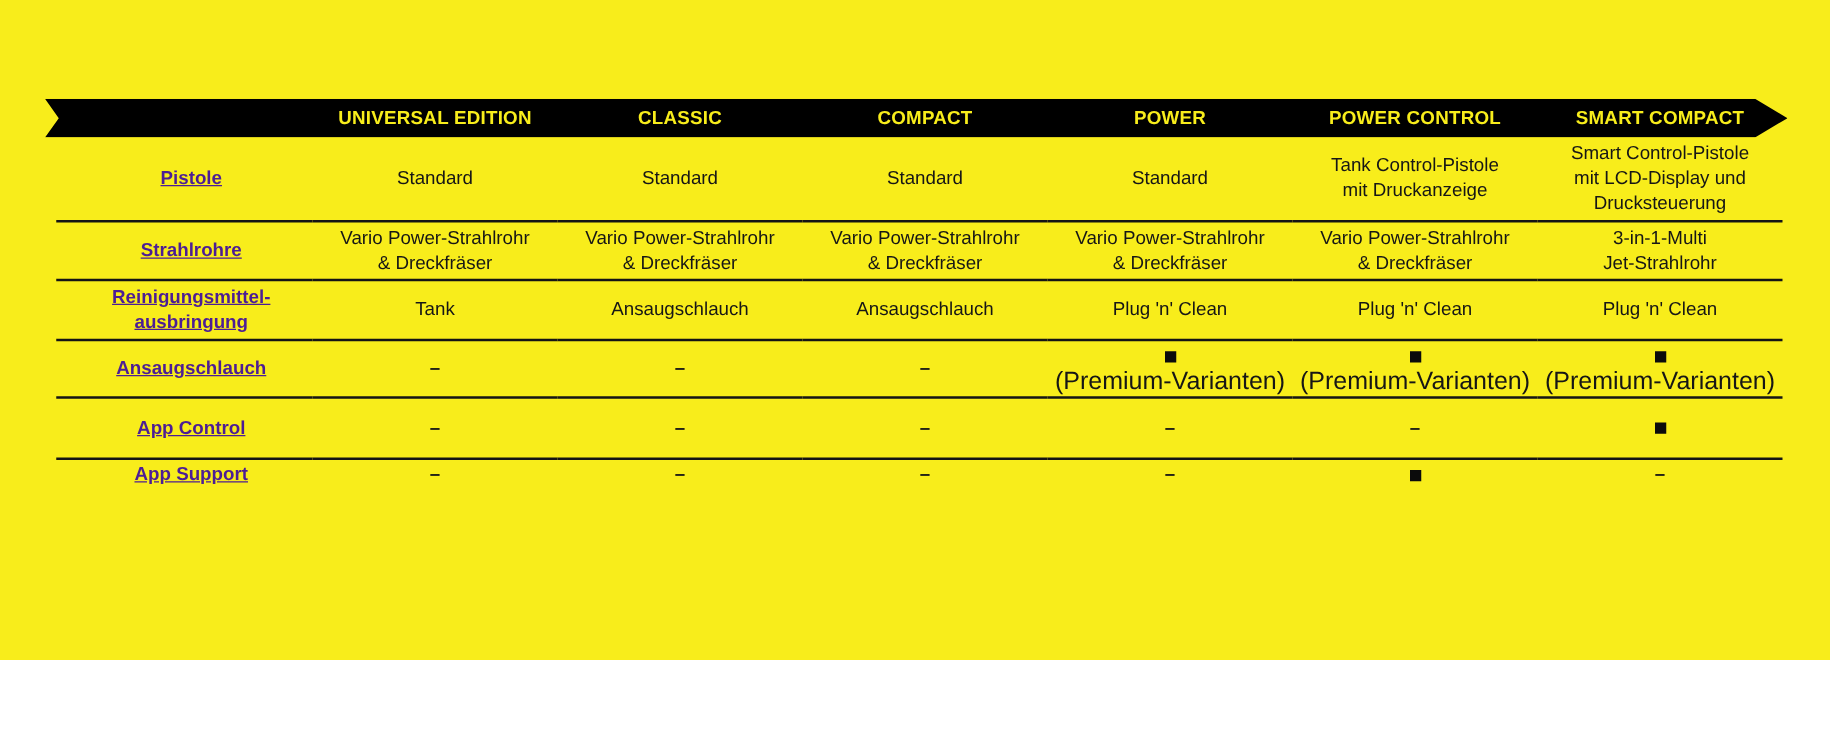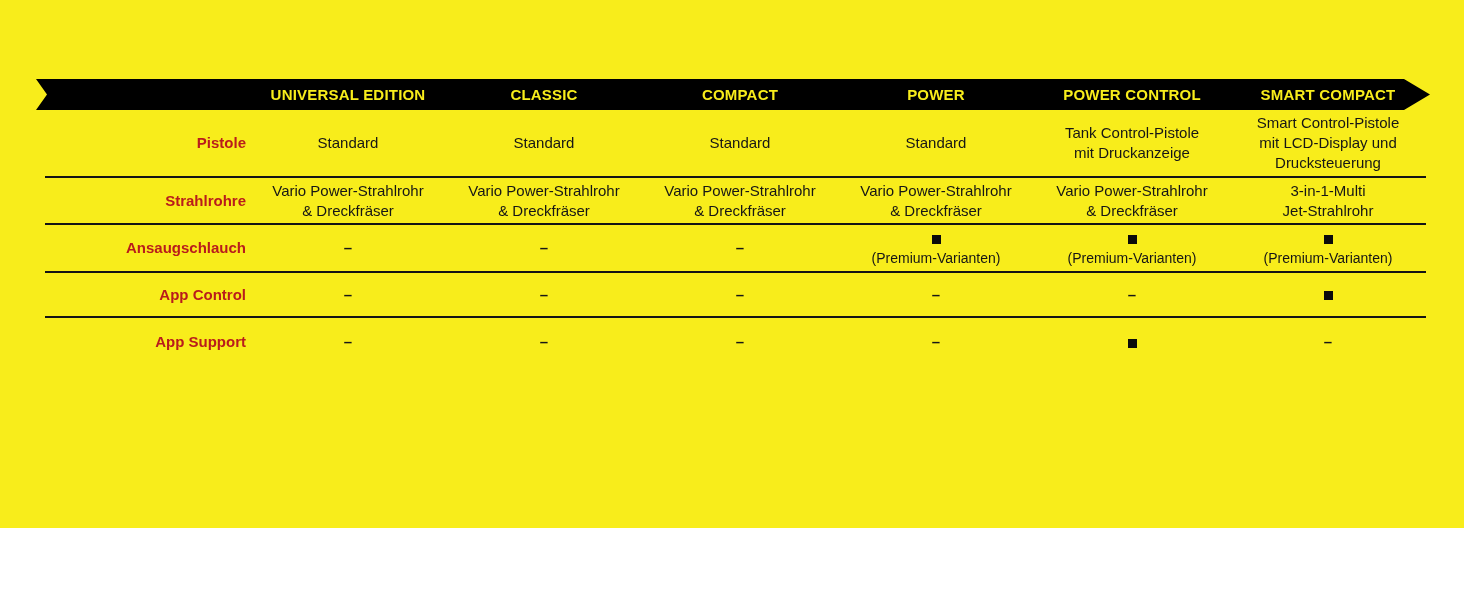--- a/index.html
+++ b/index.html
@@ -38,40 +38,40 @@
   }
   .comparison-table td{
     border-bottom:2px solid var(--ink);
     vertical-align:middle;
     font-size:15px;line-height:20px;
     padding:2px 4px;
   }
   .comparison-table tr:last-child td{border-bottom:none;}
   .comparison-table col.label-col{width:205px;}
   .label-cell{
-    text-align:right;font-weight:bold;font-size:15.5px;color:#b91c1c;
-    padding-left:15px !important;white-space:pre-line;
+    text-align:center;font-weight:bold;font-size:15.5px;color:#4c1d95;
+    padding-left:15px !important;white-space:pre-line;text-decoration:underline;
   }
   .value-cell{text-align:center;white-space:pre-line;color:#161616;}
 
   
   .comparison-table tr:nth-child(1) td{height:67px;}
   .comparison-table tr:nth-child(2) td{height:47px;}
   .comparison-table tr:nth-child(3) td{height:48px;}
   .comparison-table tr:nth-child(4) td{height:45px;}
   .comparison-table tr:nth-child(5) td{height:49px;}
   .comparison-table tr:nth-child(6) td{height:25px;}
   .comparison-table tr:nth-child(7) td{height:27px;}
 
   .dash{font-size:15px;font-weight:bold;}
   .square{
     display:inline-block;width:9px;height:9px;background:#0b0b0b;
     vertical-align:middle;
   }
-  .note{display:block;font-size:14px;line-height:20px;}
+  .note{display:block;font-size:20px;line-height:20px;}
 </style>
 </head>
 <body>
 
 <div class="stage">
   <div class="panel">
 
     <div class="header-bar">
       <div class="header-spacer"></div>
 
@@ -116,20 +116,30 @@
             <td class="value-cell">Vario Power-Strahlrohr
 &amp; Dreckfräser</td>
             <td class="value-cell">Vario Power-Strahlrohr
 &amp; Dreckfräser</td>
             <td class="value-cell">Vario Power-Strahlrohr
 &amp; Dreckfräser</td>
             <td class="value-cell">3-in-1-Multi
 Jet-Strahlrohr</td>
           </tr>
           <tr>
+            <td class="label-cell">Reinigungsmittel-
+ausbringung</td>
+            <td class="value-cell">Tank</td>
+            <td class="value-cell">Ansaugschlauch</td>
+            <td class="value-cell">Ansaugschlauch</td>
+            <td class="value-cell">Plug 'n' Clean</td>
+            <td class="value-cell">Plug 'n' Clean</td>
+            <td class="value-cell">Plug 'n' Clean</td>
+          </tr>
+          <tr>
             <td class="label-cell">Ansaugschlauch</td>
             <td class="value-cell"><span class="dash">–</span></td>
             <td class="value-cell"><span class="dash">–</span></td>
             <td class="value-cell"><span class="dash">–</span></td>
             <td class="value-cell"><span class="square"></span><div class="note">(Premium-Varianten)</div></td>
             <td class="value-cell"><span class="square"></span><div class="note">(Premium-Varianten)</div></td>
             <td class="value-cell"><span class="square"></span><div class="note">(Premium-Varianten)</div></td>
           </tr>
           <tr>
             <td class="label-cell">App Control</td>

